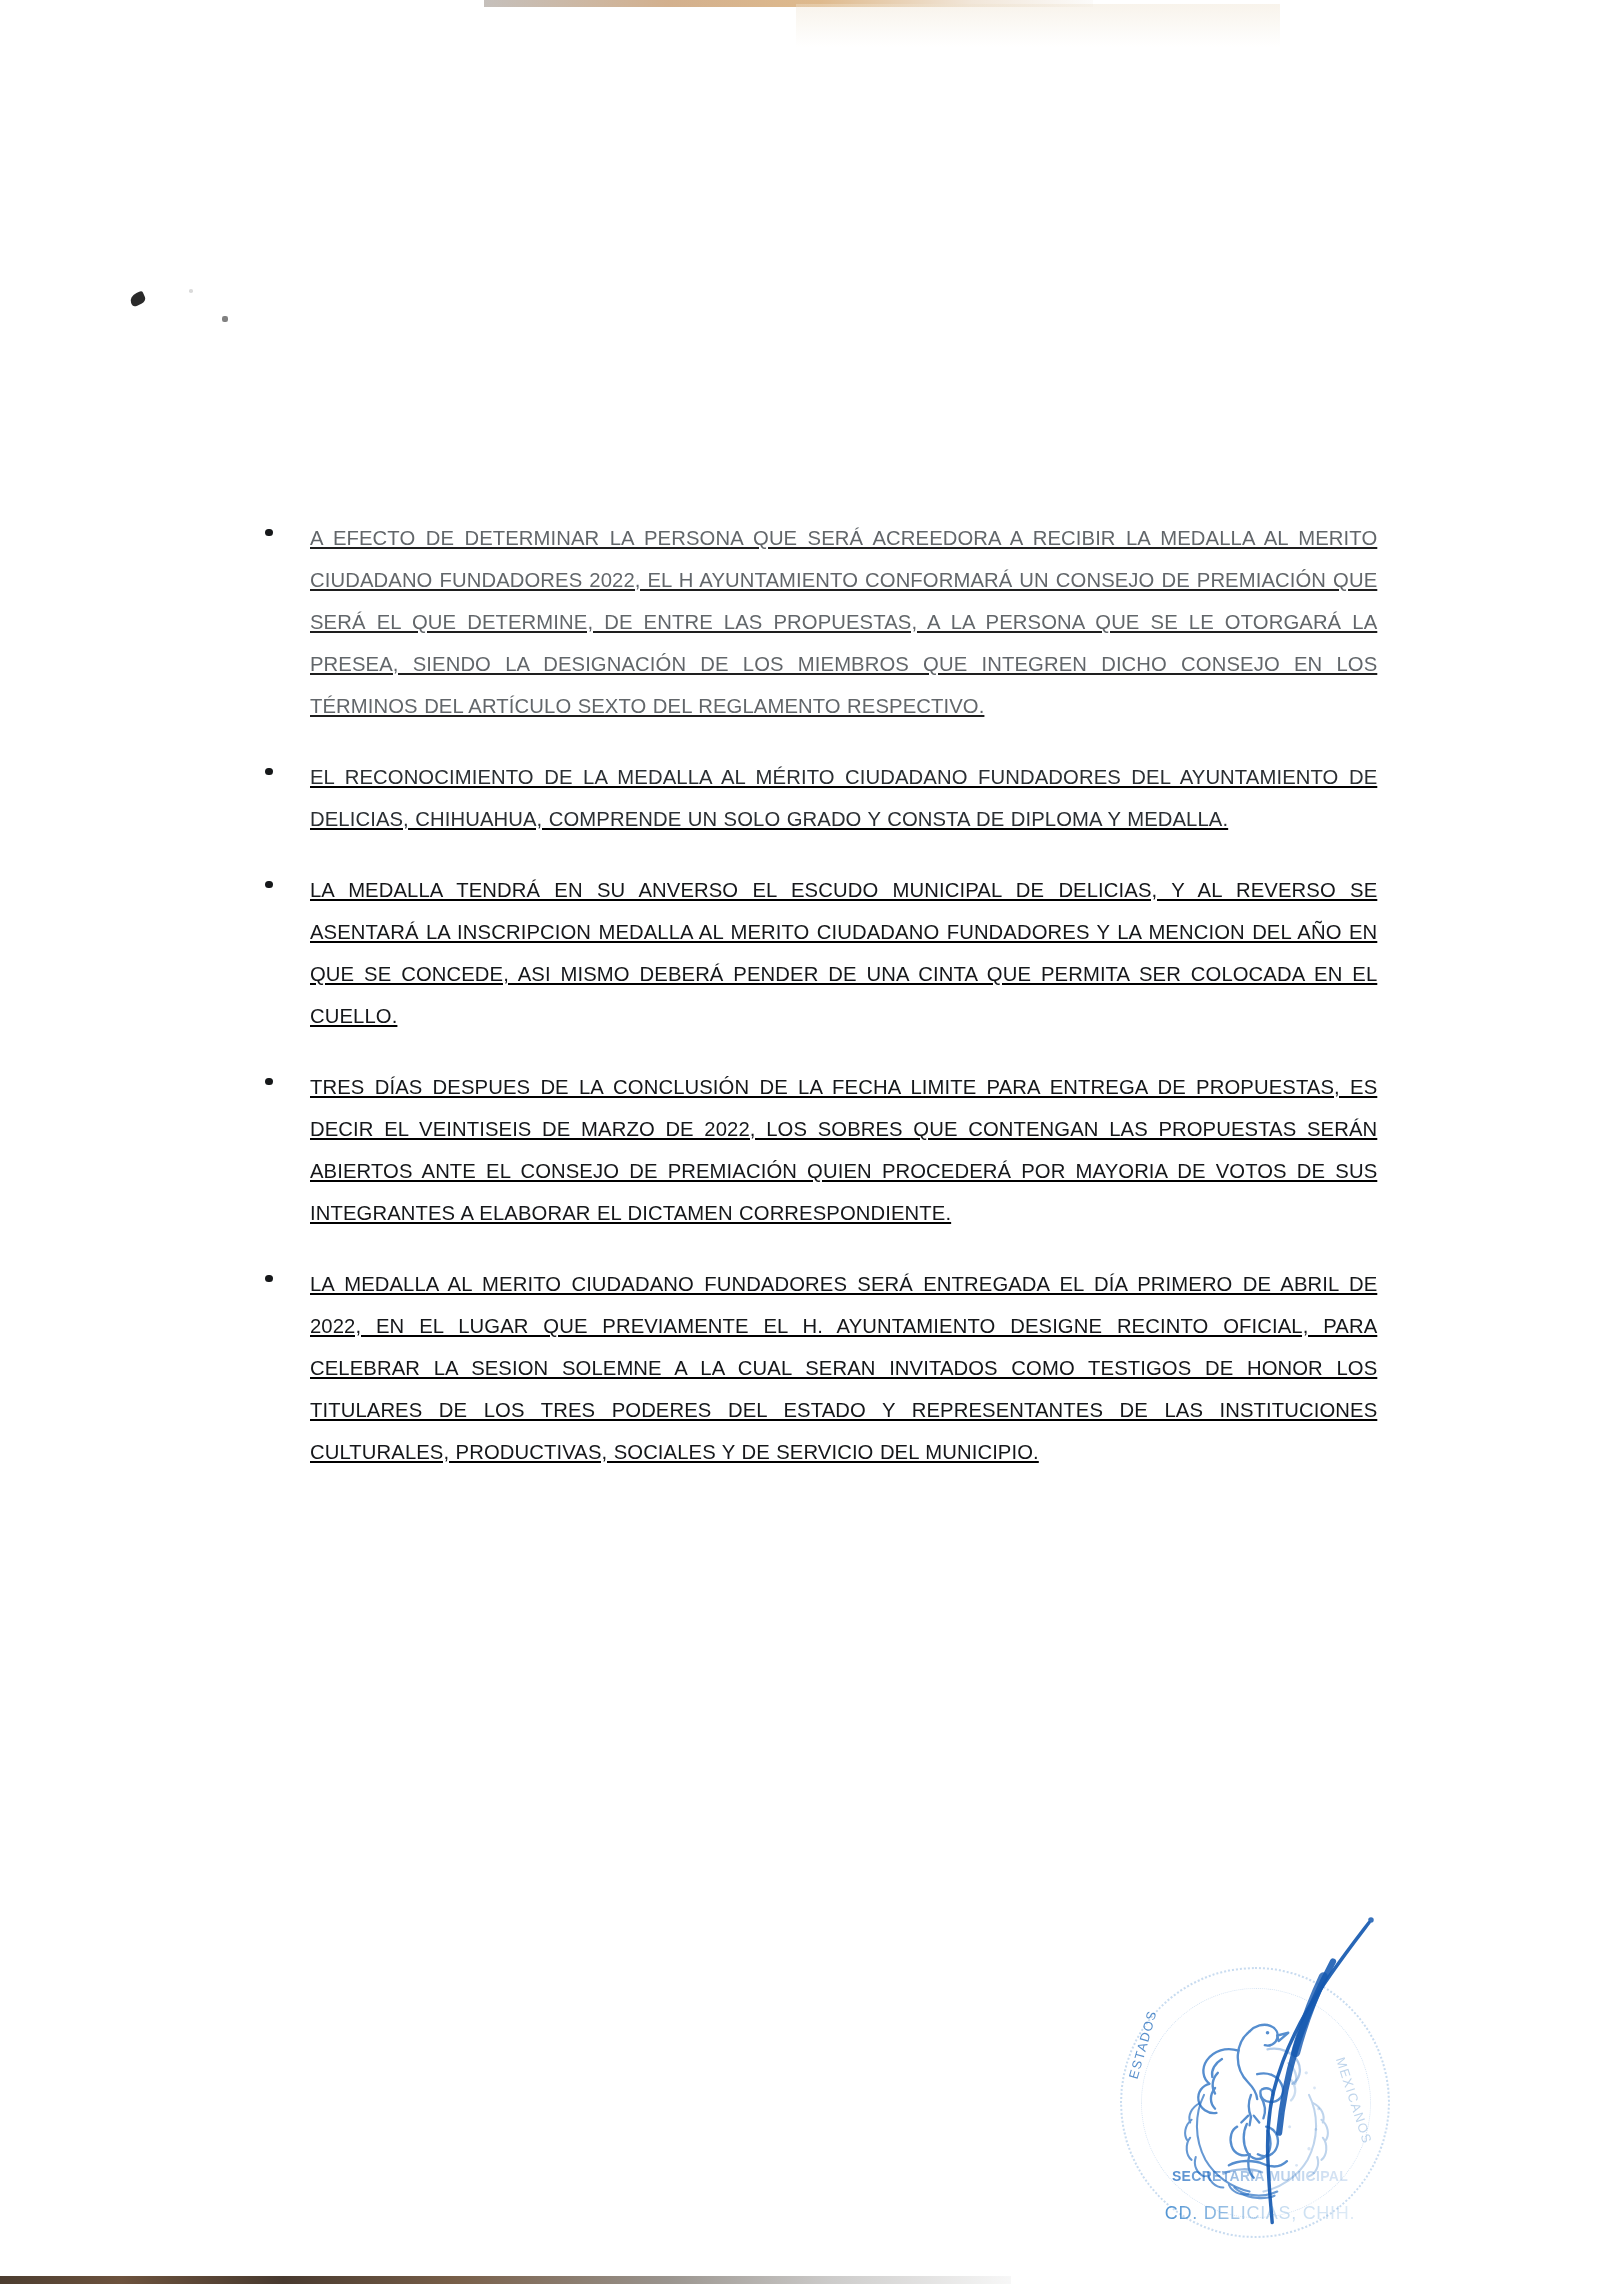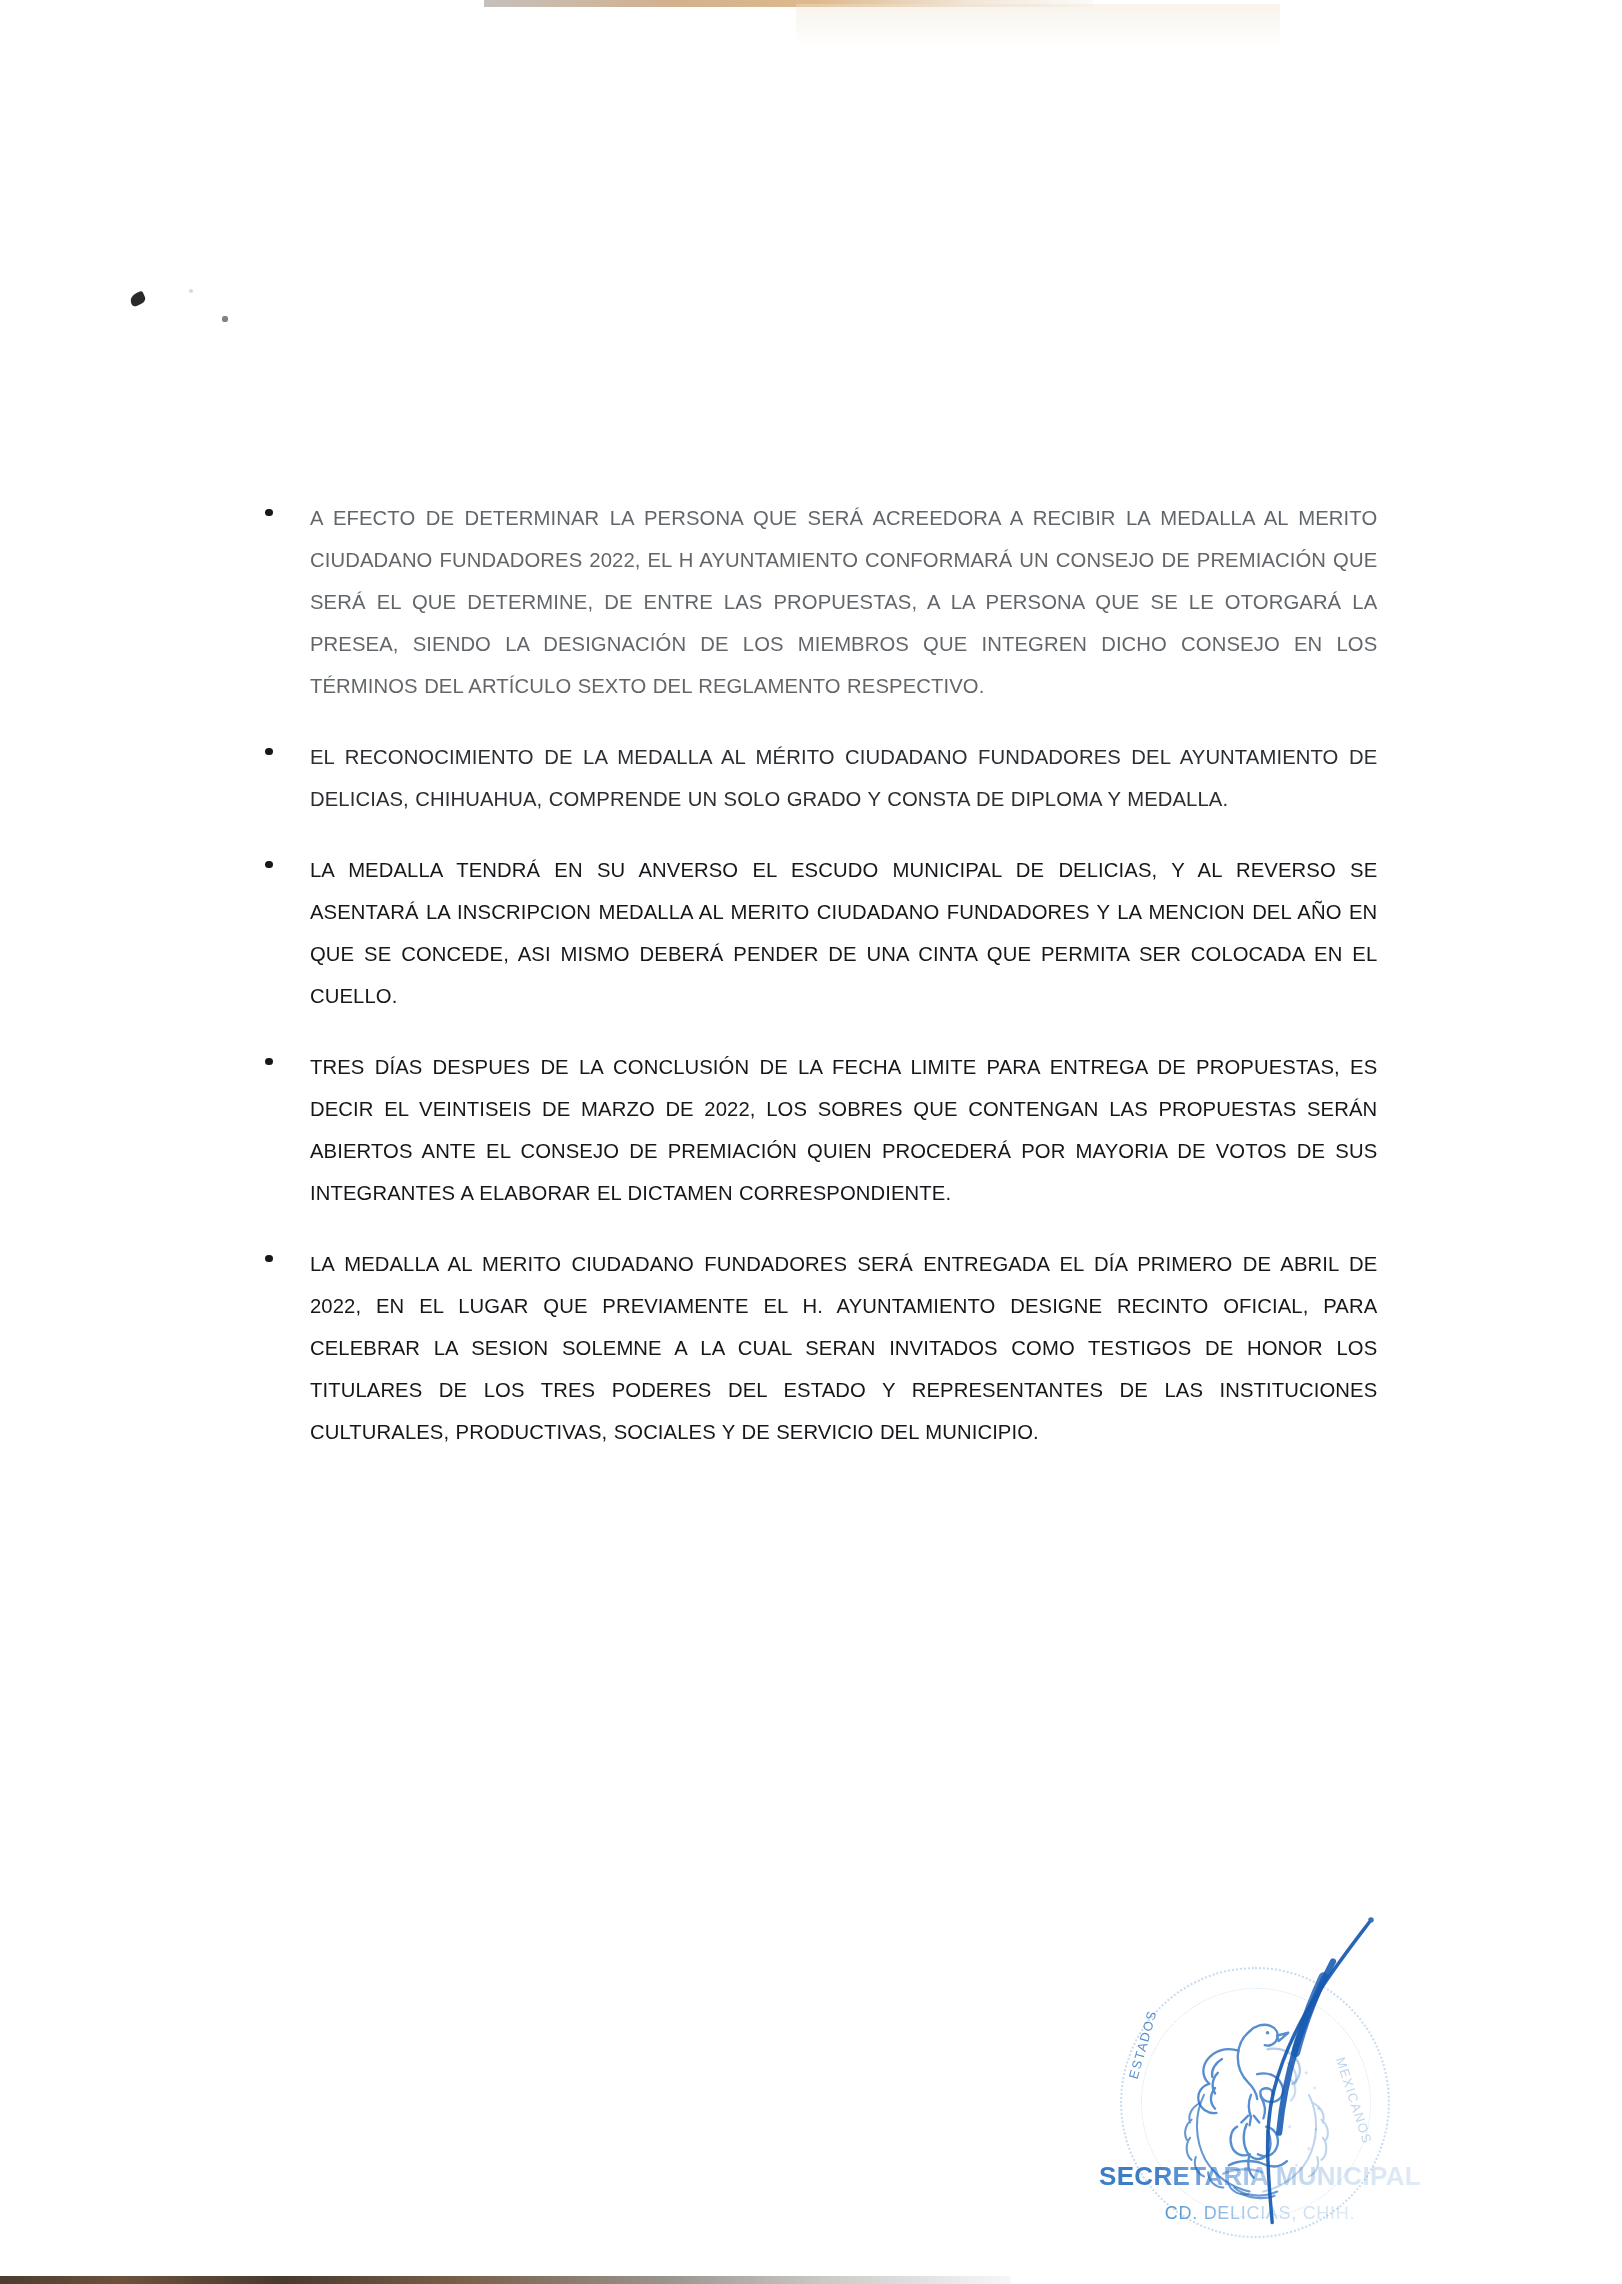--- a/index.html
+++ b/index.html
@@ -75,22 +75,23 @@
     left: 222px; top: 316px;
     width: 6.2px; height: 6.2px;
     opacity: 0.55;
     border-radius: 35%;
   }
 
   
   .content {
     position: absolute;
     left: 264px;
-    top: 497px;
+    top: 517px;
     width: 1152px;
+    text-decoration: underline;
   }
   .bullet-item {
     position: relative;
     padding-left: 46px;
     margin-bottom: 29px;
   }
   .bullet-dot {
     position: absolute;
     left: 1.4px;
     top: 11.8px;
@@ -192,21 +193,21 @@
   }
   .stamp-caption {
     position: absolute;
     left: 1066px;
     top: 2158px;
     width: 388px;
     text-align: center;
     line-height: 37px;
   }
   .cap-line1 {
-    font-size: 26px;
+    font-size: 14px;
     font-weight: bold;
     letter-spacing: 0.3px;
     color: rgba(26,102,190,0.85);
     display: block;
     
     -webkit-mask-image: linear-gradient(90deg, #000 0%, #000 22%, rgba(0,0,0,0.45) 46%, rgba(0,0,0,0.22) 68%, rgba(0,0,0,0.13) 100%);
             mask-image: linear-gradient(90deg, #000 0%, #000 22%, rgba(0,0,0,0.45) 46%, rgba(0,0,0,0.22) 68%, rgba(0,0,0,0.13) 100%);
   }
   .cap-line2 {
     font-size: 18px;

